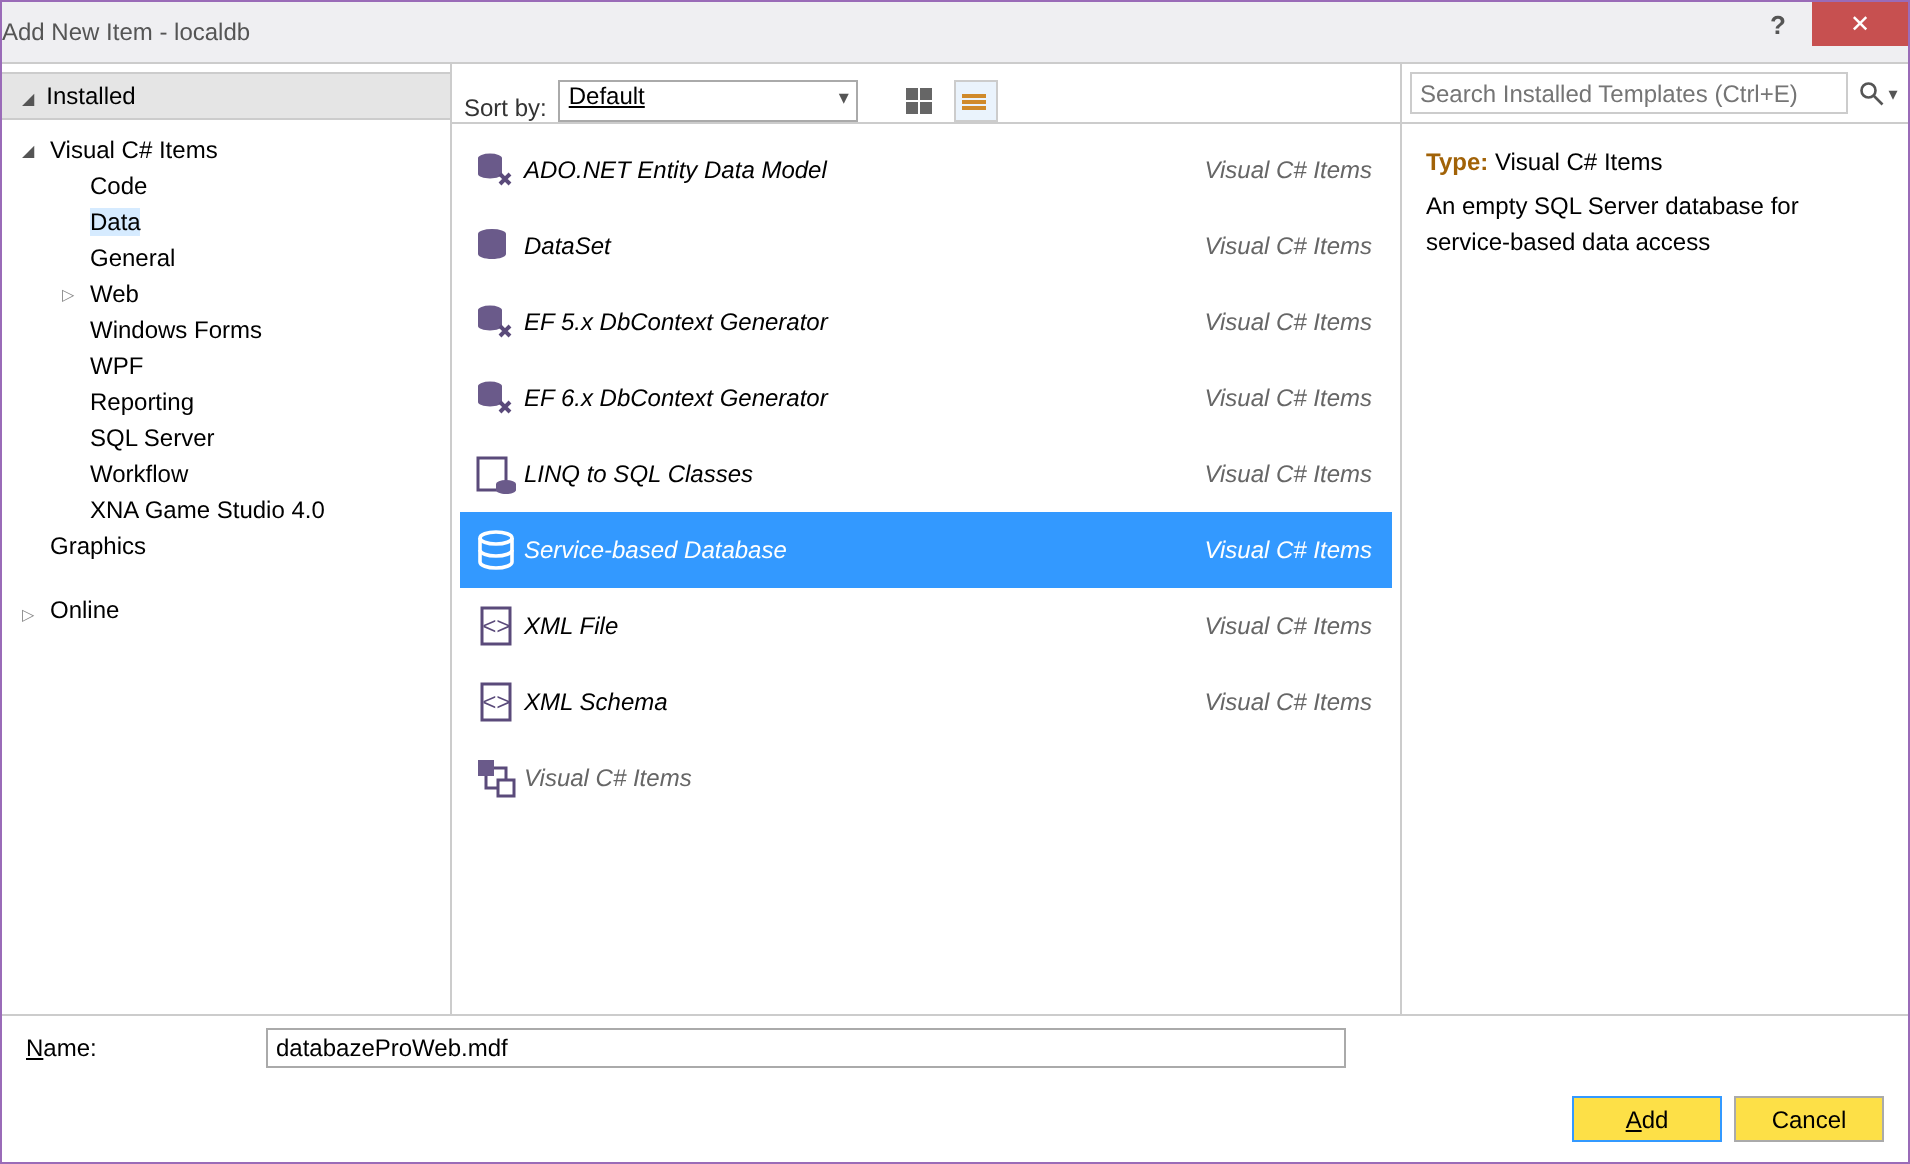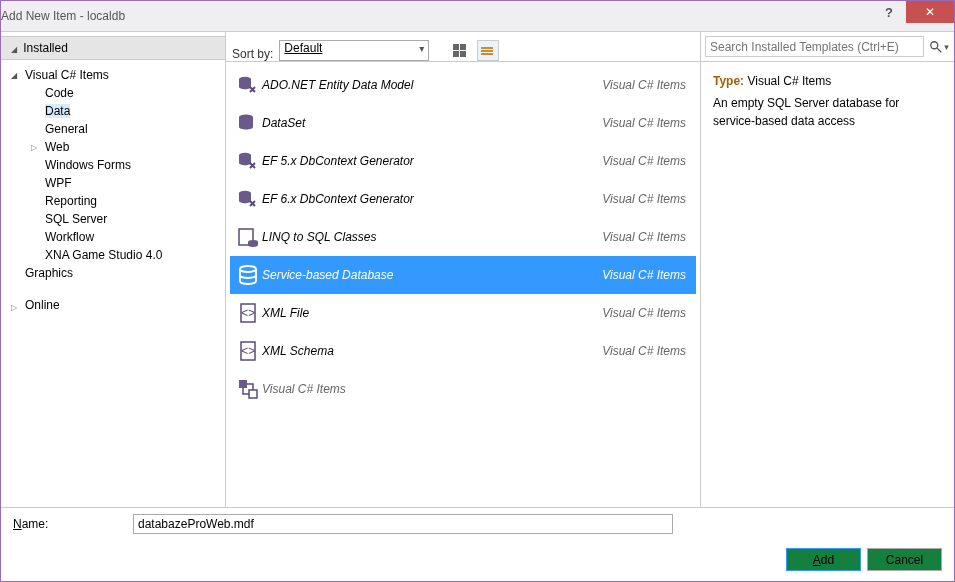--- a/index.html
+++ b/index.html
@@ -50,21 +50,21 @@
 .search-btn { width: 22px; height: 21px; display: flex; align-items: center; justify-content: center; color: #555; }
 .details { padding: 10px 12px; line-height: 1.5; }
 .details b { color: #a16207; }
 
 .footer { border-top: 1px solid #ccc; padding: 6px 12px 10px; }
 .name-row { display: flex; align-items: center; gap: 10px; margin-bottom: 14px; }
 .name-row label { width: 110px; }
 .name-row label u { text-decoration: underline; }
 .name-input { flex: 1; max-width: 540px; border: 1px solid #aaa; height: 20px; padding: 0 4px; }
 .button-row { display: flex; justify-content: flex-end; gap: 6px; }
-.dlg-btn { min-width: 75px; height: 23px; border: 1px solid #aaa; background: #15803d; }
+.dlg-btn { min-width: 75px; height: 23px; border: 1px solid #aaa; background: #fde047; }
 .dlg-btn.primary { border: 1px solid #3399ff; }
 
 .ico-arrow-open::before { content: "◢"; font-size: 8px; color: #555; }
 .ico-arrow-closed::before { content: "▷"; font-size: 8px; color: #888; }
 </style>
 </head>
 <body>
 
 <div class="titlebar">
   <span class="titlebar-text">Add New Item - localdb</span>

